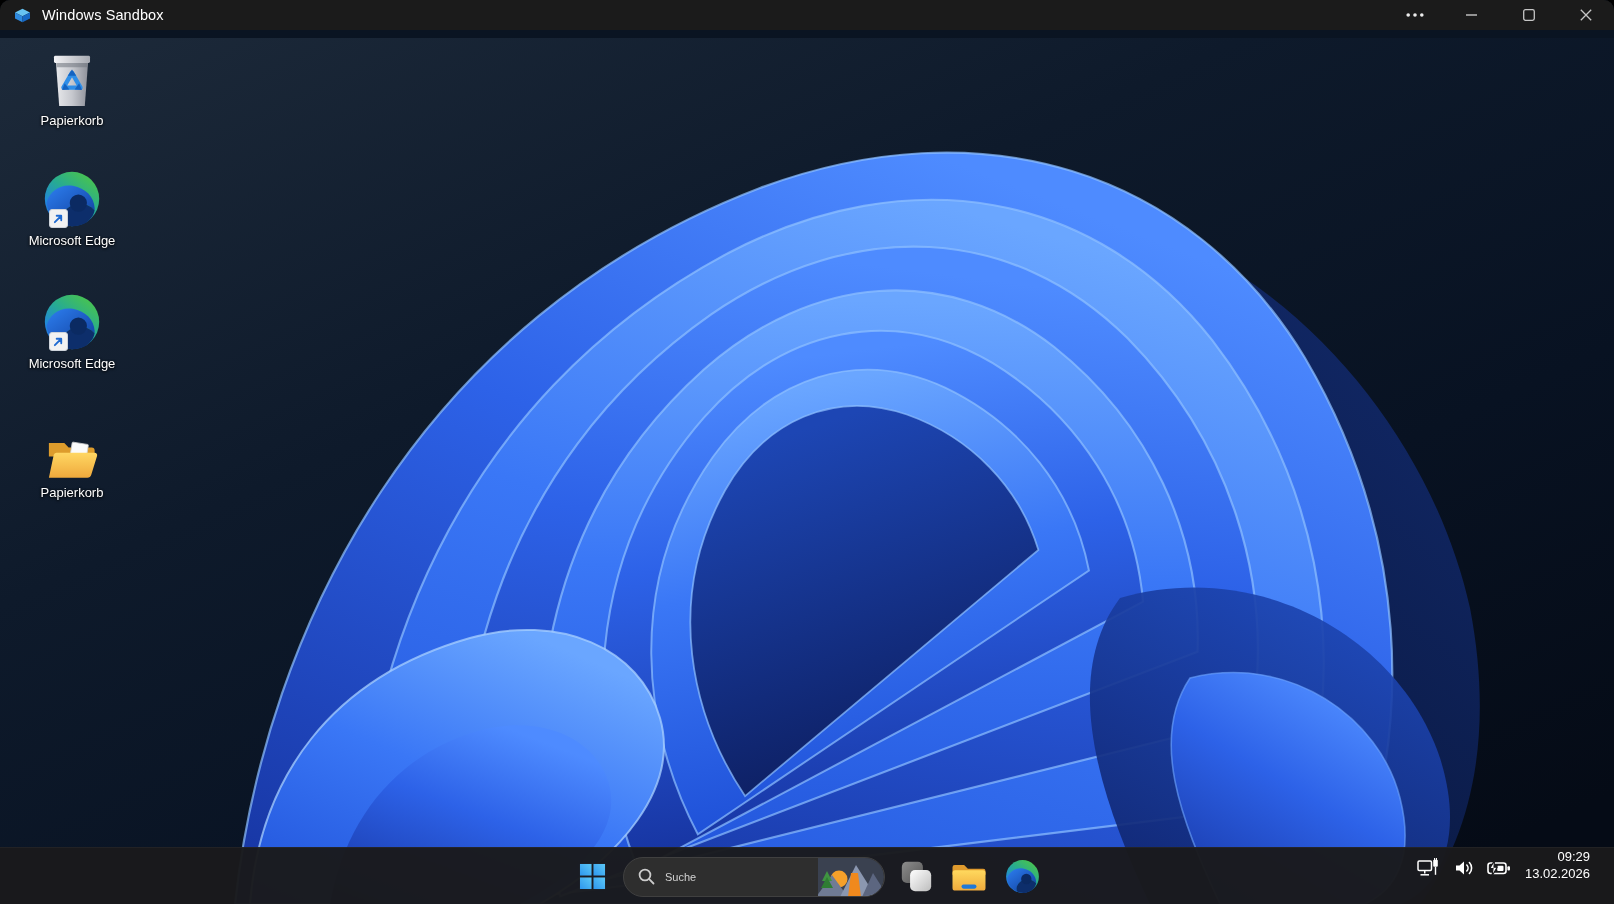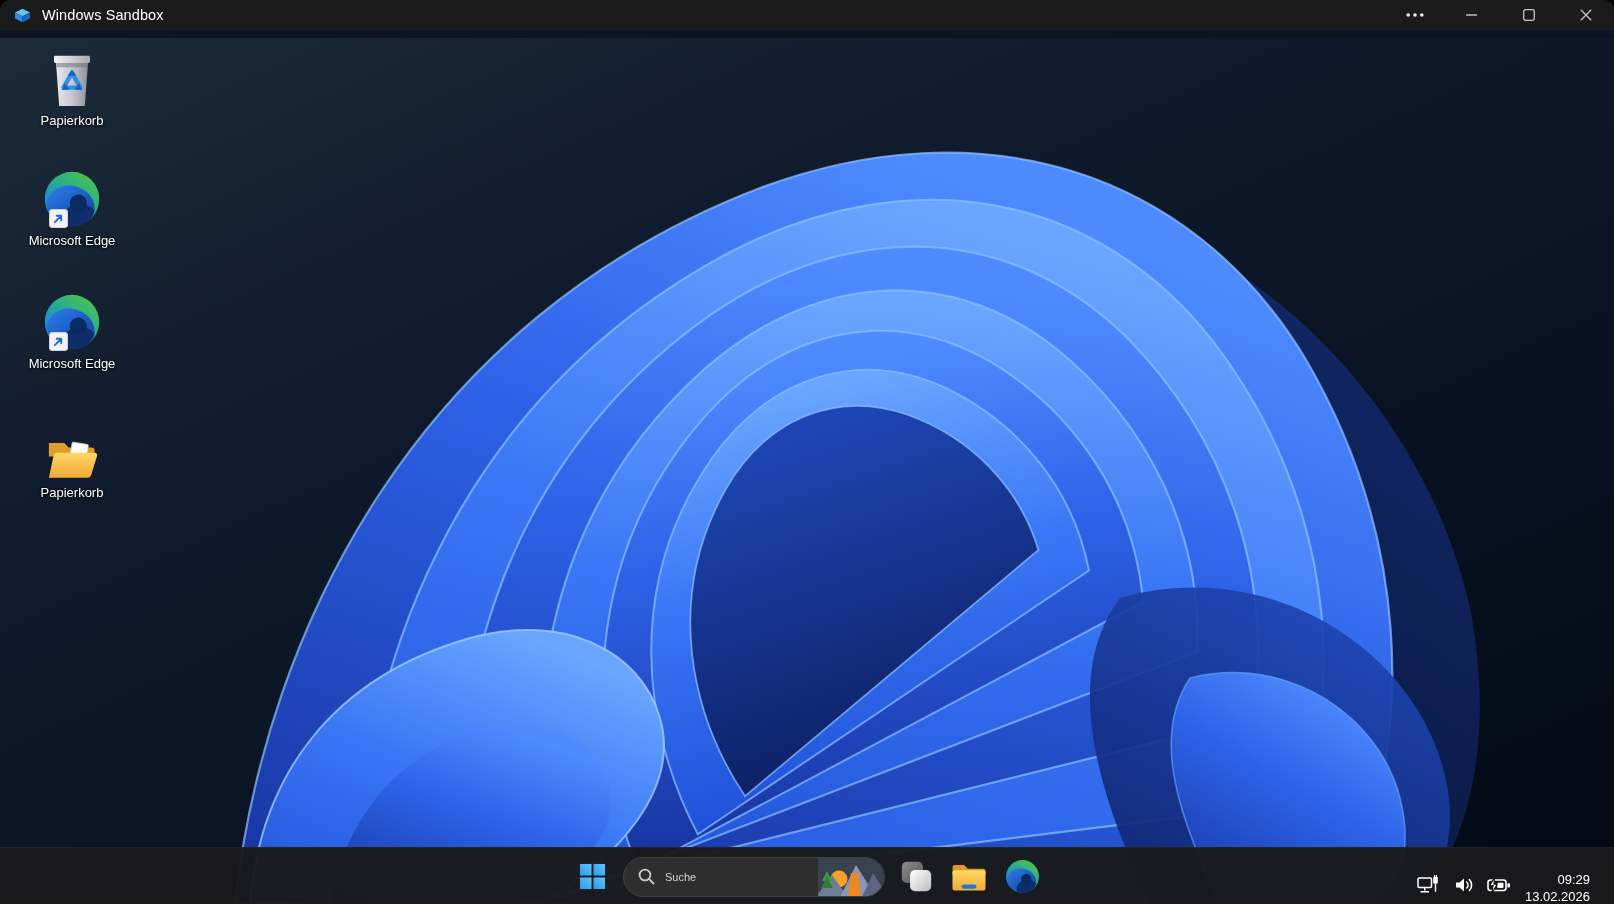--- a/index.html
+++ b/index.html
@@ -41,21 +41,21 @@
     display:flex; align-items:center; gap:9px; }
   .tb-btn { width:44px; height:44px; border-radius:6px; display:flex; align-items:center;
     justify-content:center; }
   .search-pill { width:262px; height:40px; border-radius:20px; background:#2e2e2e;
     border:1px solid #404040; display:flex; align-items:center; overflow:hidden; }
   .search-pill .mag { margin-left:14px; flex:0 0 auto; }
   .search-text { margin-left:10px; color:#d2d2d2; font-size:11px; flex:1 1 auto; }
   .search-thumb { width:66px; height:40px; flex:0 0 auto; border-radius:0 20px 20px 0;
     overflow:hidden; }
   .tb-right { position:absolute; right:0; top:0; height:57px; display:flex;
-    align-items:flex-end; }
+    align-items:flex-start; }
   .tray-icons { display:flex; align-items:center; gap:7px; }
   .tray-btn { width:28px; height:40px; display:flex; align-items:center; justify-content:center;
     border-radius:5px; }
   .clock { margin-left:12px; margin-right:24px; text-align:right; color:#ffffff;
     font-size:13px; line-height:17px; }
 </style>
 </head>
 <body>
 
 <svg width="0" height="0" style="position:absolute" aria-hidden="true">

